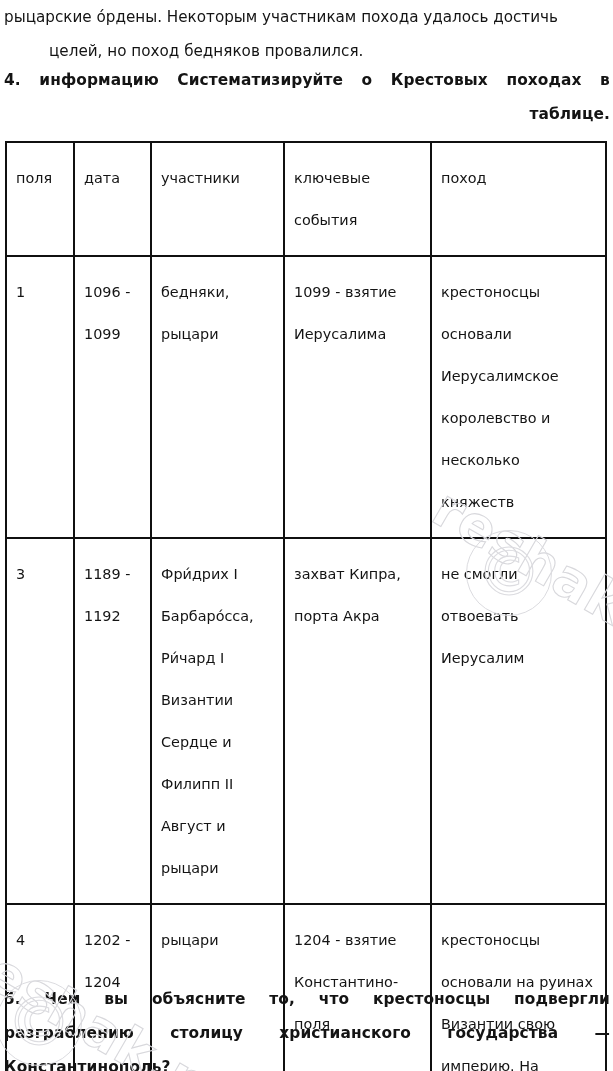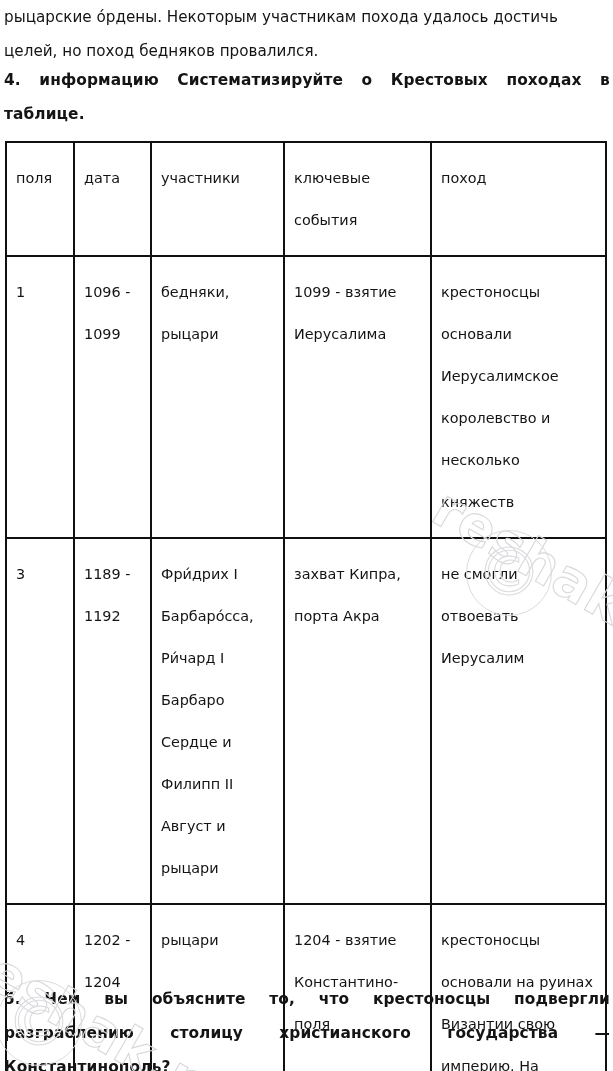--- a/index.html
+++ b/index.html
@@ -28,40 +28,41 @@
     position: absolute;
     left: 4px;
     top: 0px;
     width: 605px;
     font-size: 15.2px;
     line-height: 34px;
     text-align: justify;
     text-justify: inter-word;
   }
   .intro .l1 { display: block; white-space: nowrap; }
-  .intro .l2 { display: block; }
+  .intro .l2 { display: block; margin-left: 45px; }
 
   
   .task-heading {
     position: absolute;
     left: 4px;
     top: 63px;
     width: 606px;
     font-size: 15.4px;
     font-weight: bold;
     line-height: 34px;
     letter-spacing: 0.1px;
   }
   .task-heading .jline {
     display: flex;
     justify-content: space-between;
     white-space: nowrap;
   }
   .task-heading .lastline {
     display: block;
+    text-align: right;
   }
 
   
   .tbl-wrap {
     position: absolute;
     left: 5px;
     top: 141px;
     width: 600px;
   }
   table.crusades {
@@ -239,21 +240,21 @@
             <span class="cellline">3</span>
           </td>
           <td>
             <span class="cellline">1189 -</span>
             <span class="cellline">1192</span>
           </td>
           <td>
             <span class="cellline">Фри́дрих I</span>
             <span class="cellline">Барбаро́сса,</span>
             <span class="cellline">Ри́чард I</span>
-            <span class="cellline">Барбаро</span>
+            <span class="cellline">Византии</span>
             <span class="cellline">Сердце и</span>
             <span class="cellline">Филипп II</span>
             <span class="cellline">Август и</span>
             <span class="cellline">рыцари</span>
           </td>
           <td>
             <span class="cellline">захват Кипра,</span>
             <span class="cellline">порта Акра</span>
           </td>
           <td>

